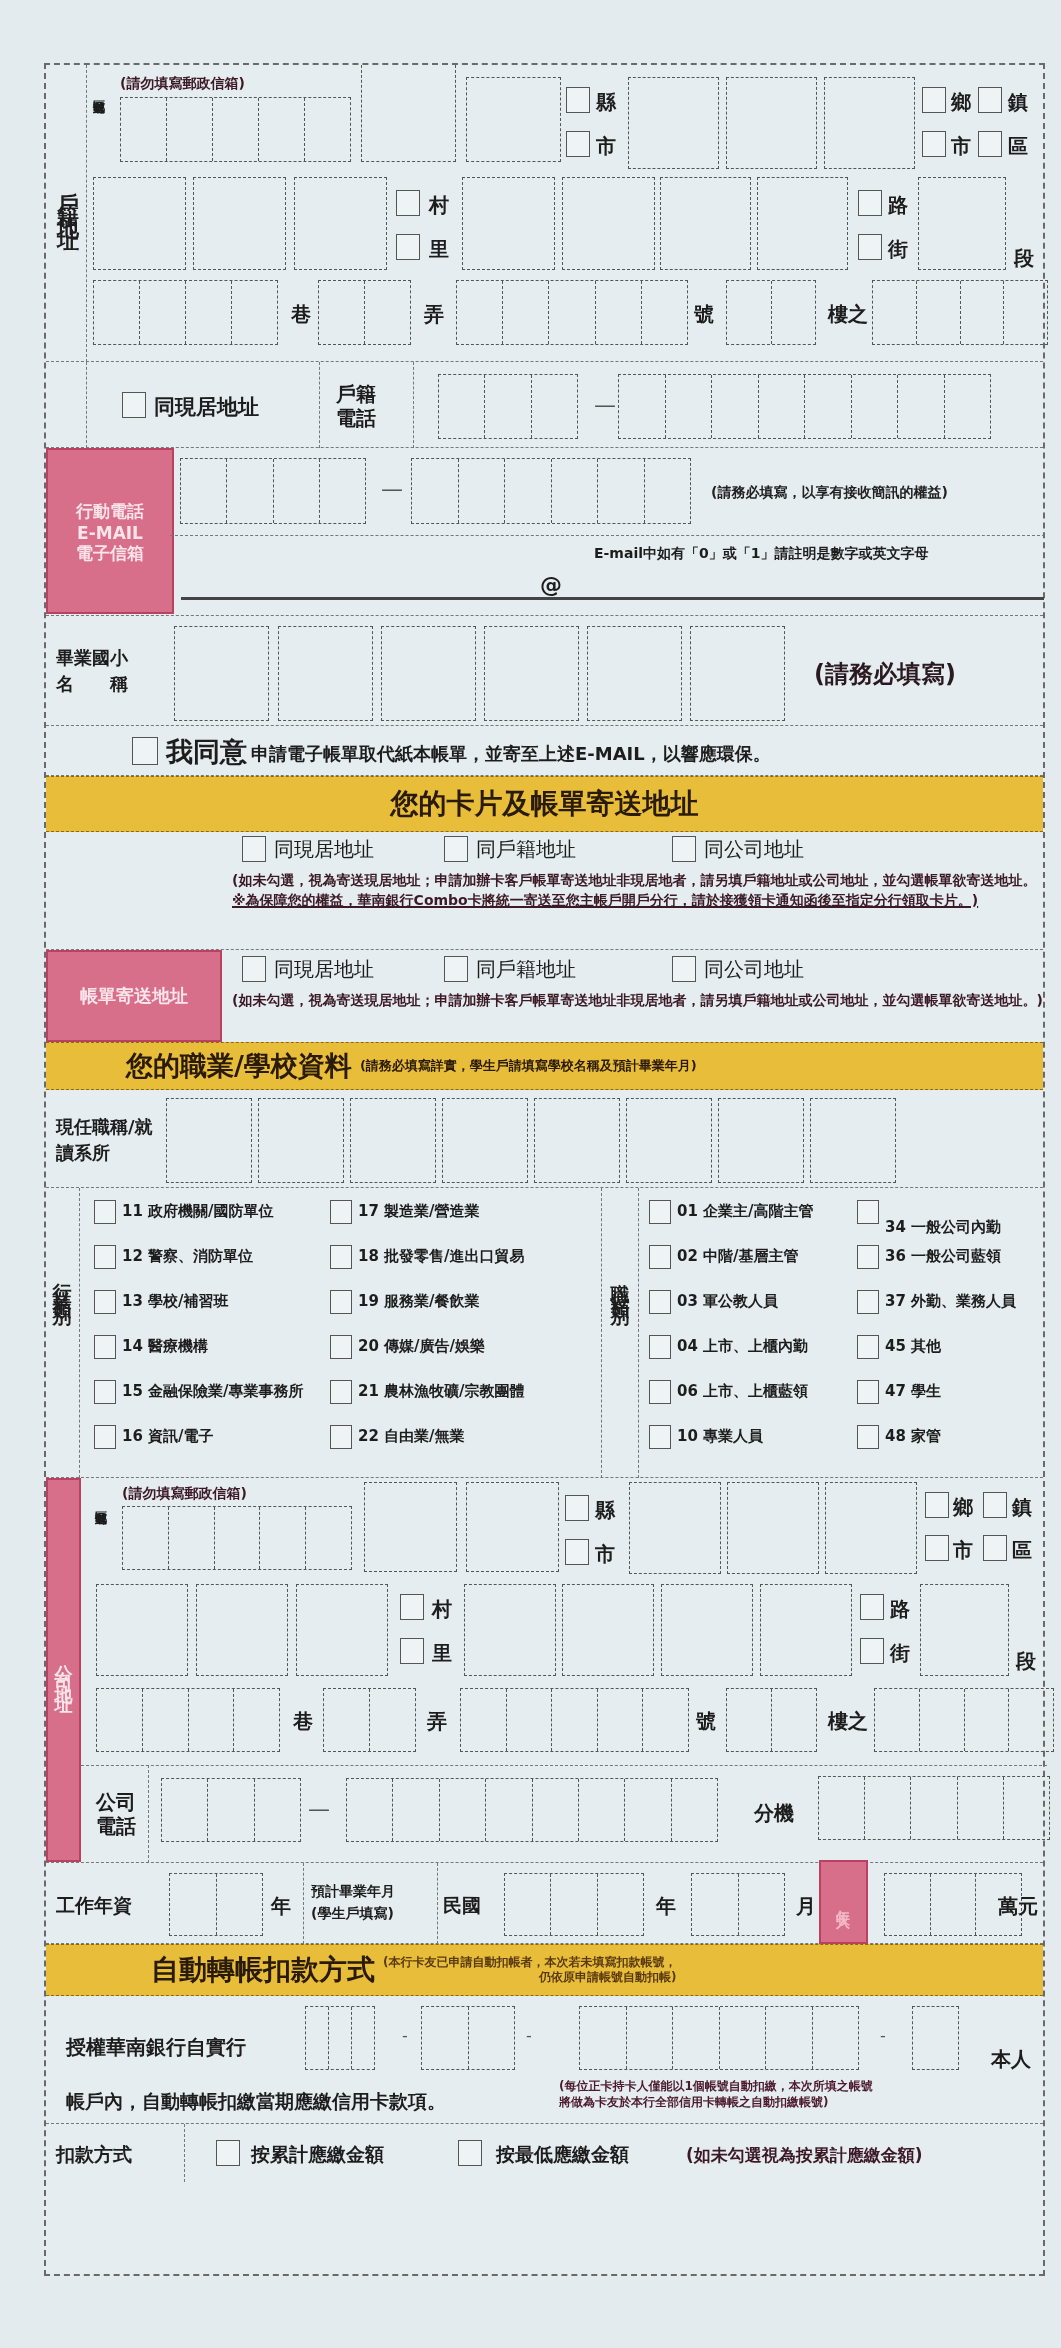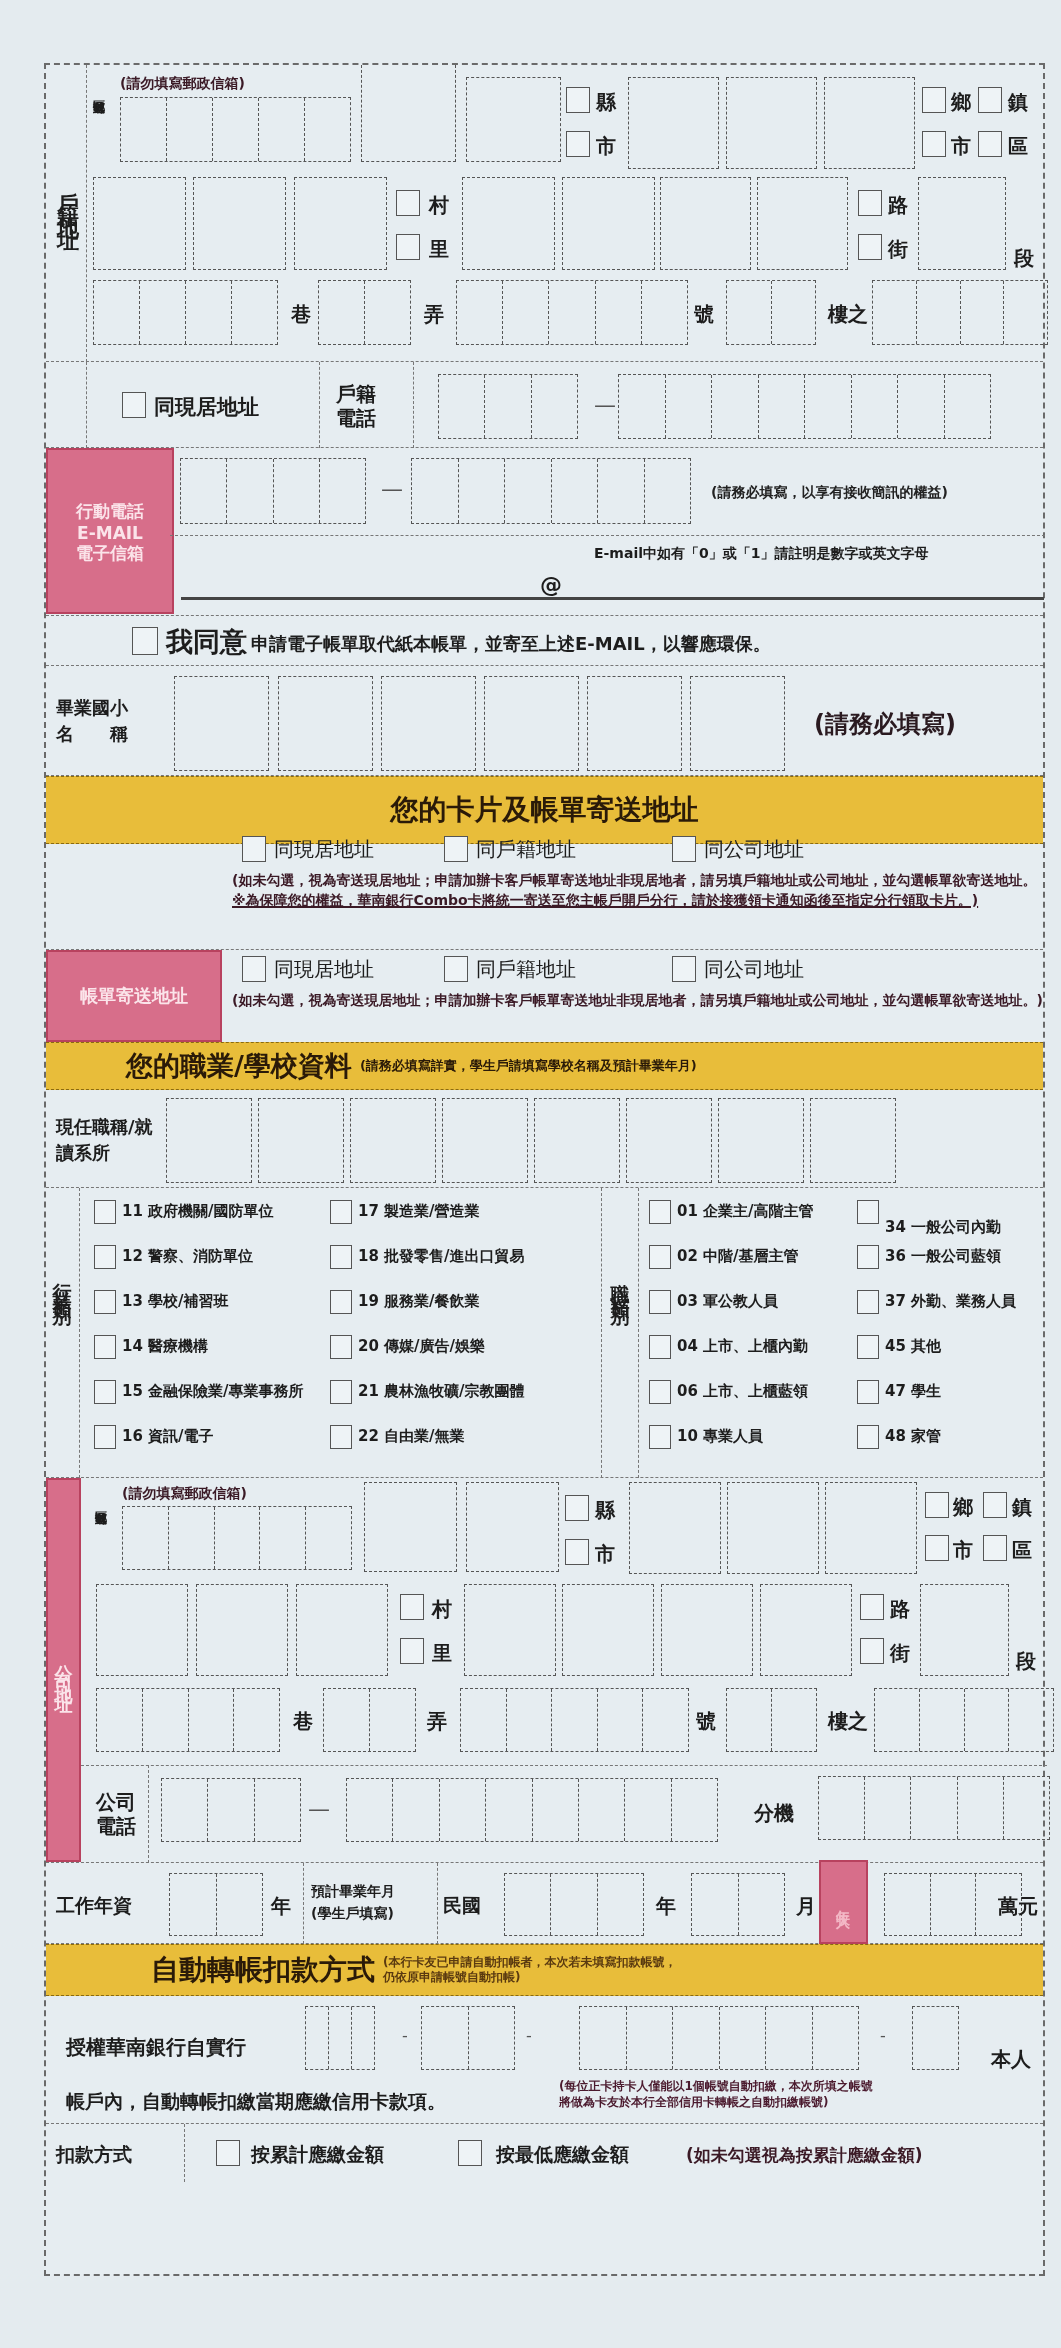--- a/index.html
+++ b/index.html
@@ -172,40 +172,40 @@
         <span></span>
         <span></span>
       </div>
     <div class="lbl small note" style="left:665px;top:36px;font-size:14px;color:#222;">(請務必填寫，以享有接收簡訊的權益)</div>
     <div class="hline" style="left:124px;top:87px;width:875px;"></div>
     <div class="lbl small" style="left:548px;top:97px;font-size:14px;">E-mail中如有「0」或「1」請註明是數字或英文字母</div>
     <div class="lbl" style="left:494px;top:124px;font-size:22px;">@</div>
     <div style="position:absolute;left:135px;top:148px;width:863px;height:4px;border-bottom:3px solid #444;"></div>
   </div>
 
-  <div class="row" style="height:50px;">
-    <div class="chk" style="left:86px;top:11px;width:26px;height:28px;"></div>
-    <div class="lbl" style="left:120px;top:8px;font-size:27px;">我同意</div>
-    <div class="lbl" style="left:205px;top:16px;font-size:18px;">申請電子帳單取代紙本帳單，並寄至上述E-MAIL，以響應環保。</div>
-  </div>
-
   <div class="row" style="height:110px;">
     <div class="lbl" style="left:10px;top:30px;font-size:18px;">畢業國小</div>
     <div class="lbl" style="left:10px;top:56px;font-size:18px;">名　　稱</div>
     <div class="box" style="left:128px;top:10px;width:95px;height:95px;"></div>
     <div class="box" style="left:232px;top:10px;width:95px;height:95px;"></div>
     <div class="box" style="left:335px;top:10px;width:95px;height:95px;"></div>
     <div class="box" style="left:438px;top:10px;width:95px;height:95px;"></div>
     <div class="box" style="left:541px;top:10px;width:95px;height:95px;"></div>
     <div class="box" style="left:644px;top:10px;width:95px;height:95px;"></div>
     <div class="lbl" style="left:768px;top:42px;font-size:24px;color:#2a1a20;">(請務必填寫)</div>
   </div>
 
+  <div class="row" style="height:50px;">
+    <div class="chk" style="left:86px;top:11px;width:26px;height:28px;"></div>
+    <div class="lbl" style="left:120px;top:8px;font-size:27px;">我同意</div>
+    <div class="lbl" style="left:205px;top:16px;font-size:18px;">申請電子帳單取代紙本帳單，並寄至上述E-MAIL，以響應環保。</div>
+  </div>
+
   <div class="row" style="height:52px;border-bottom:none;">
-    <div class="yellowband" style="top:0;height:68px;font-size:28px;">
+    <div class="yellowband" style="top:0;height:56px;font-size:28px;">
       <span>您的卡片及帳單寄送地址</span>
     </div>
   </div>
 
   <div class="row" style="height:122px;">
     <div class="chk" style="left:196px;top:8px;"></div>
     <div class="lbl-n" style="left:228px;top:8px;font-size:20px;">同現居地址</div>
     <div class="chk" style="left:398px;top:8px;"></div>
     <div class="lbl-n" style="left:430px;top:8px;font-size:20px;">同戶籍地址</div>
     <div class="chk" style="left:626px;top:8px;"></div>
@@ -444,21 +444,21 @@
     </div>
     <div class="cells" style="left:838px;top:10px;width:138px;height:63px;">
         <span></span>
         <span></span>
         <span></span>
       </div>
     <div class="lbl" style="left:952px;top:30px;">萬元</div>
   </div>
 
   <div class="row" style="height:52px;border-bottom:none;">
-    <div class="yellowband" style="top:0;height:52px;justify-content:flex-start;padding-left:105px;gap:8px;">
+    <div class="yellowband" style="top:0;height:52px;justify-content:flex-start;padding-left:105px;gap:8px;text-align:right;">
       <span style="font-size:28px;">自動轉帳扣款方式</span>
       <span style="display:flex;flex-direction:column;font-size:12px;line-height:15px;color:#5a3a10;">
         <span>(本行卡友已申請自動扣帳者，本次若未填寫扣款帳號，</span>
         <span>仍依原申請帳號自動扣帳)</span>
       </span>
     </div>
   </div>
 
   <div class="row" style="height:128px;">
     <div class="lbl" style="left:20px;top:38px;font-size:20px;">授權華南銀行自實行</div>

